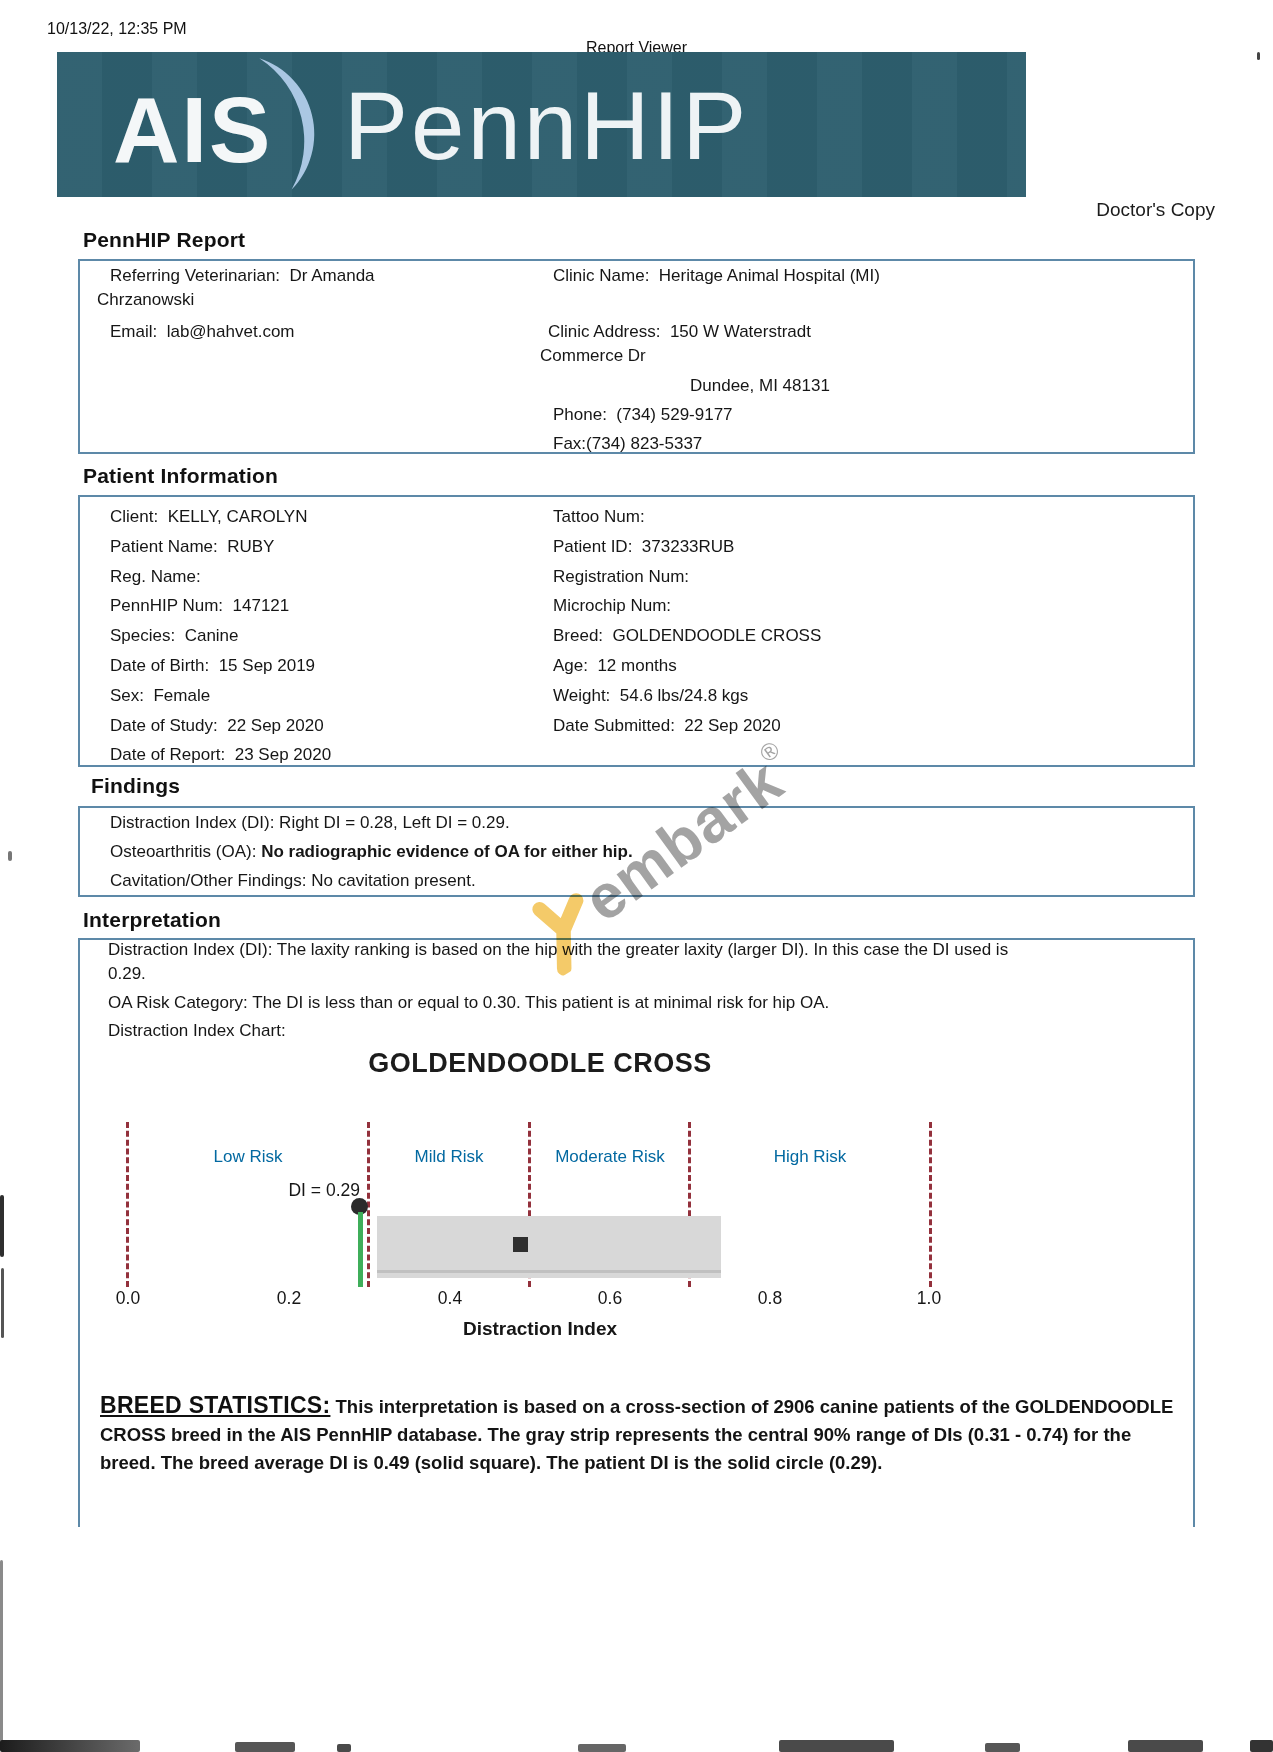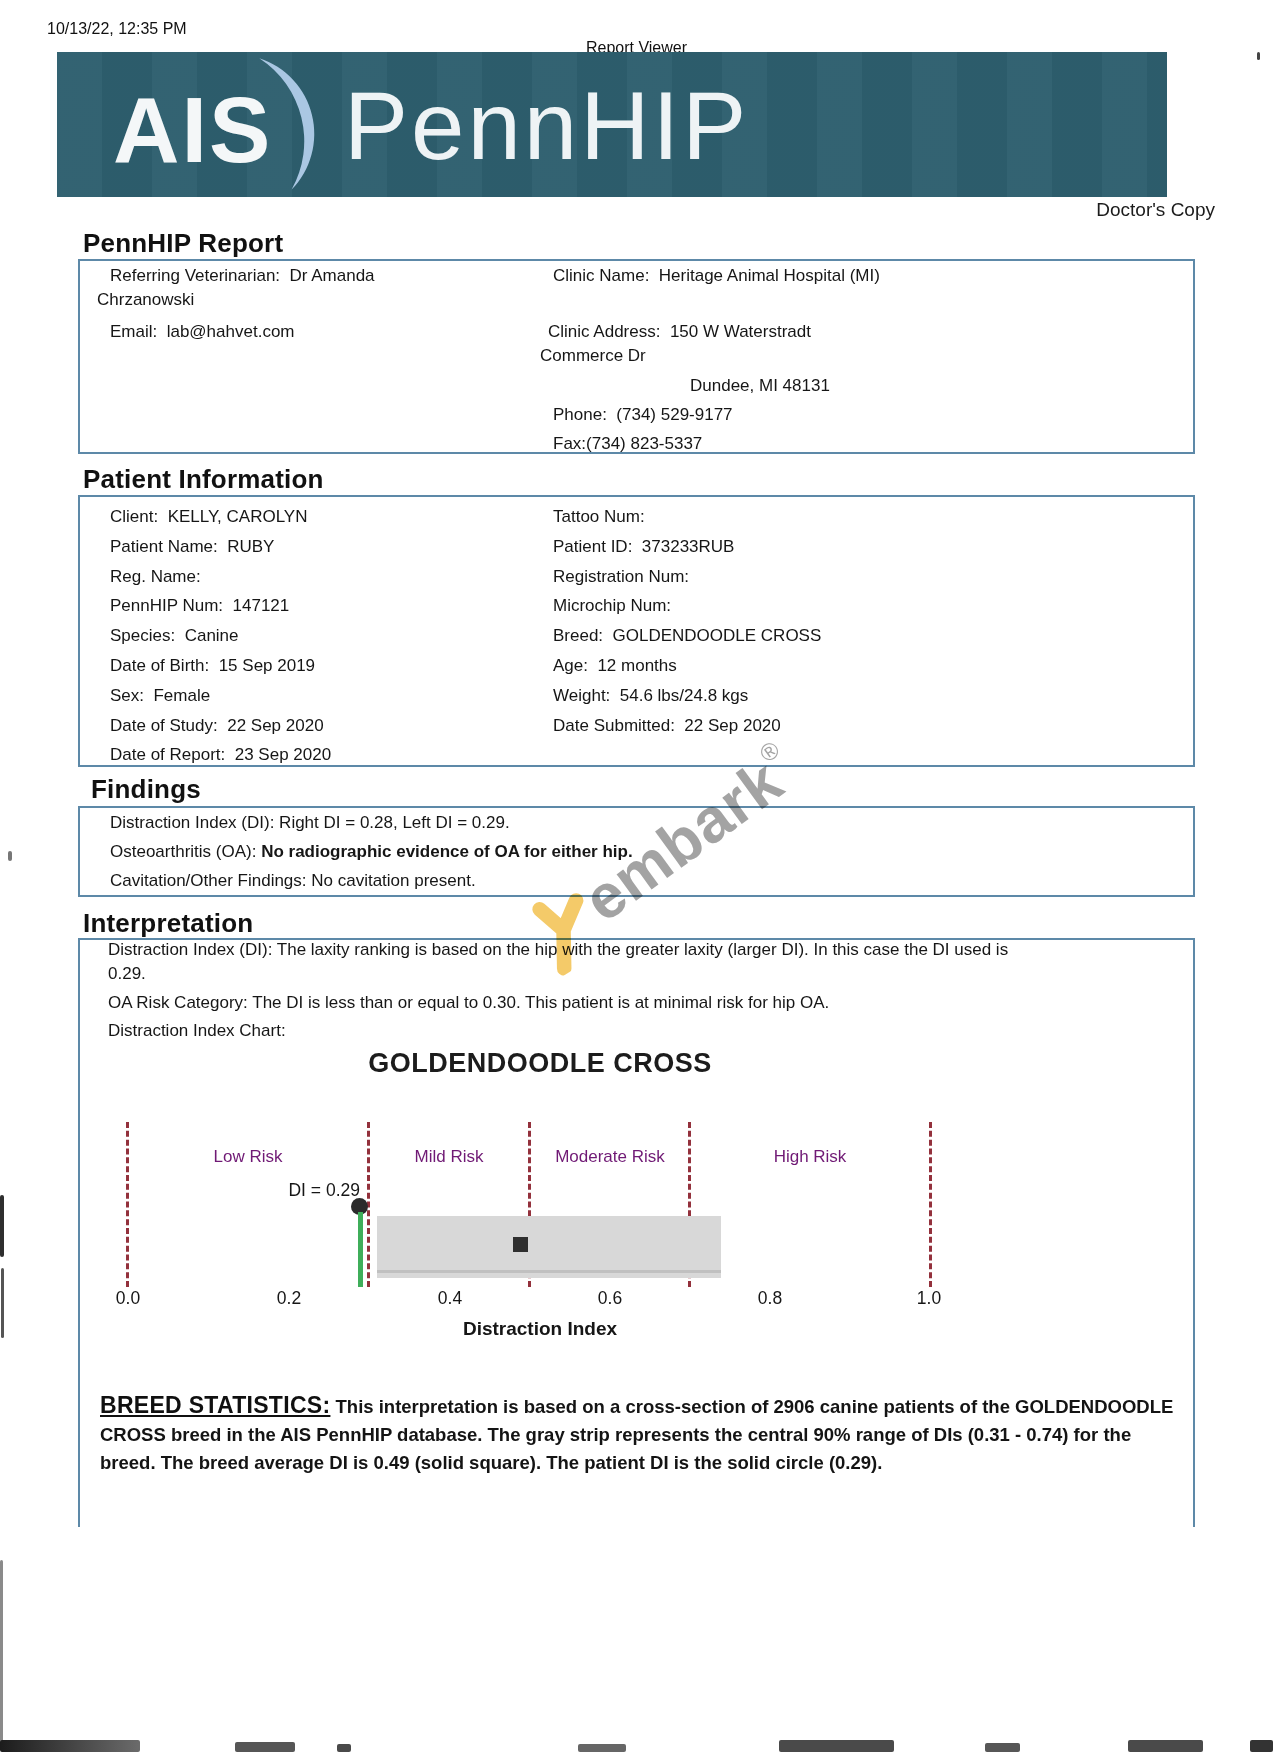--- a/index.html
+++ b/index.html
@@ -4,47 +4,47 @@
 <style>
   * { margin:0; padding:0; box-sizing:border-box; }
   body { background:#e8e8e8; font-family:"Liberation Sans", sans-serif; }
   #page {
     position:relative; width:1273px; height:1752px; margin:0 auto;
     background:#ffffff; overflow:hidden; color:#1a1a1a;
   }
   .abs { position:absolute; }
   .pre { white-space:pre; }
   .body-text { font-size:17px; color:#161616; }
-  .sec-head { font-size:26px; font-weight:bold; color:#111; letter-spacing:0.2px; }
+  .sec-head { font-size:21px; font-weight:bold; color:#111; letter-spacing:0.2px; }
   .info-box { border:2px solid #5d89a8; background:#ffffff; }
   
   .hdr-date { left:47px; top:20px; font-size:16px; color:#111; }
   .hdr-title { left:0; top:20px; width:100%; text-align:center; font-size:16px; color:#111;margin-top:19px; }
   .copy-label { right:58px; top:199px; font-size:19px; color:#1c1c1c; }
   
   #banner {
-    left:57px; top:52px; width:1110px; height:145px;
+    left:57px; top:52px; width:969px; height:145px;
     background:#2e5f6f;
     background-image:repeating-linear-gradient(90deg, rgba(255,255,255,0.025) 0 45px, rgba(0,0,0,0.035) 45px 95px);
   }
   .ais-text { left:56px; top:32px; font-size:92px; font-weight:800; color:#f4f7f8; line-height:1; letter-spacing:2px; }
   .crescent { left:168px; top:4px; }
   .pennhip-text { left:287px; top:26px; font-size:96px; font-weight:200; color:#eef3f5; line-height:1; letter-spacing:3px; font-stretch:condensed; }
   .banner-phone { left:271px; top:158px; font-size:18.5px; font-weight:bold; color:#ffffff; }
   .banner-site { left:428px; top:158px; font-size:18.5px; font-weight:bold; color:#ffffff; }
   
   #report-box { left:78px; top:259px; width:1117px; height:195px; }
   #patient-box { left:78px; top:495px; width:1117px; height:272px; }
   #findings-box { left:78px; top:806px; width:1117px; height:91px; }
   #interp-box { left:78px; top:938px; width:1117px; height:589px; border-bottom:none; }
   .pirow { height:29.8px; line-height:29.8px; }
   
   .chart-title { left:290px; top:1048px; width:500px; text-align:center; font-size:27px; font-weight:bold; color:#1c1c1c; letter-spacing:0.5px; }
   .vline { top:1122px; height:165px; width:0; border-left:3.5px dashed #93313c; }
-  .zone-label { top:1147px; text-align:center; font-size:17px; color:#701a75; }
+  .zone-label { top:1147px; text-align:center; font-size:17px; color:#0369a1; }
   .di-callout { left:230px; top:1180px; width:130px; text-align:right; font-size:17.5px; color:#161616; }
   .di-circle { left:351px; top:1198px; width:17px; height:17px; border-radius:50%; background:#2b2b2b; }
   .di-line { left:358px; top:1212px; width:5px; height:75px; background:#3fae5a; }
   .range-strip { left:377px; top:1216px; width:344px; height:62px; background:#d8d8d8; }
   .range-strip-edge { left:377px; top:1270px; width:344px; height:3px; background:#c0c0c0; }
   .avg-square { left:513px; top:1237px; width:15px; height:15px; background:#2f2f2f; }
   .tick { top:1288px; width:44px; text-align:center; font-size:17.5px; font-weight:500; color:#161616; }
   .axis-label { left:390px; top:1318px; width:300px; text-align:center; font-size:19px; font-weight:bold; color:#161616; }
   
   .bs-line { left:100px; font-size:18.5px; font-weight:600; color:#141414; }

